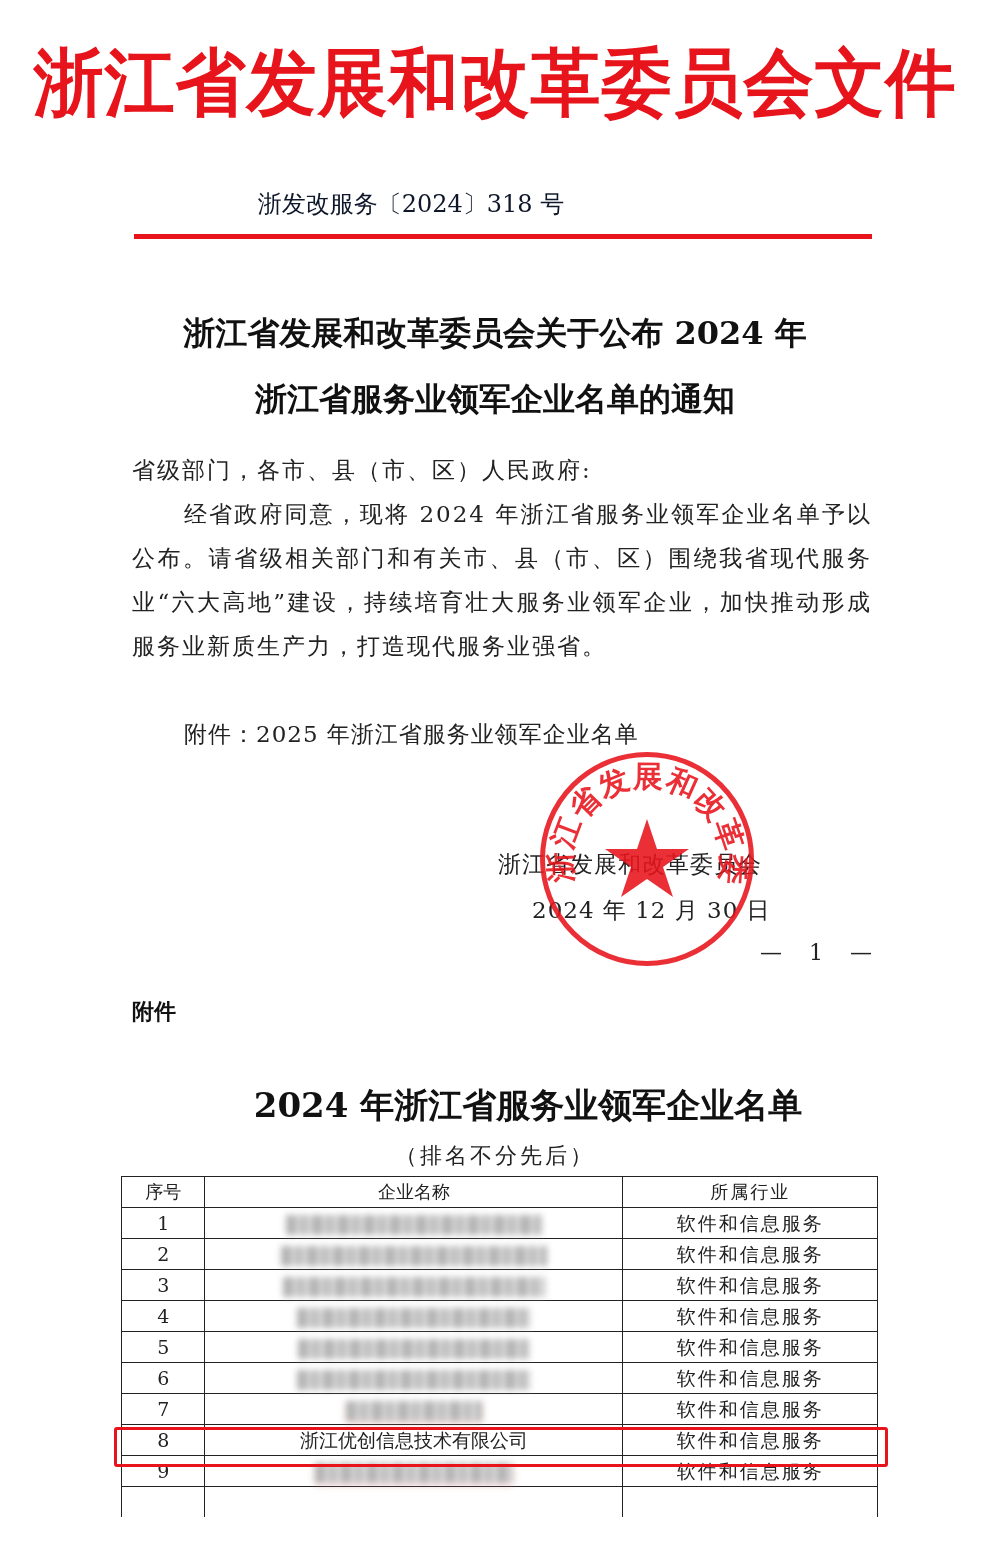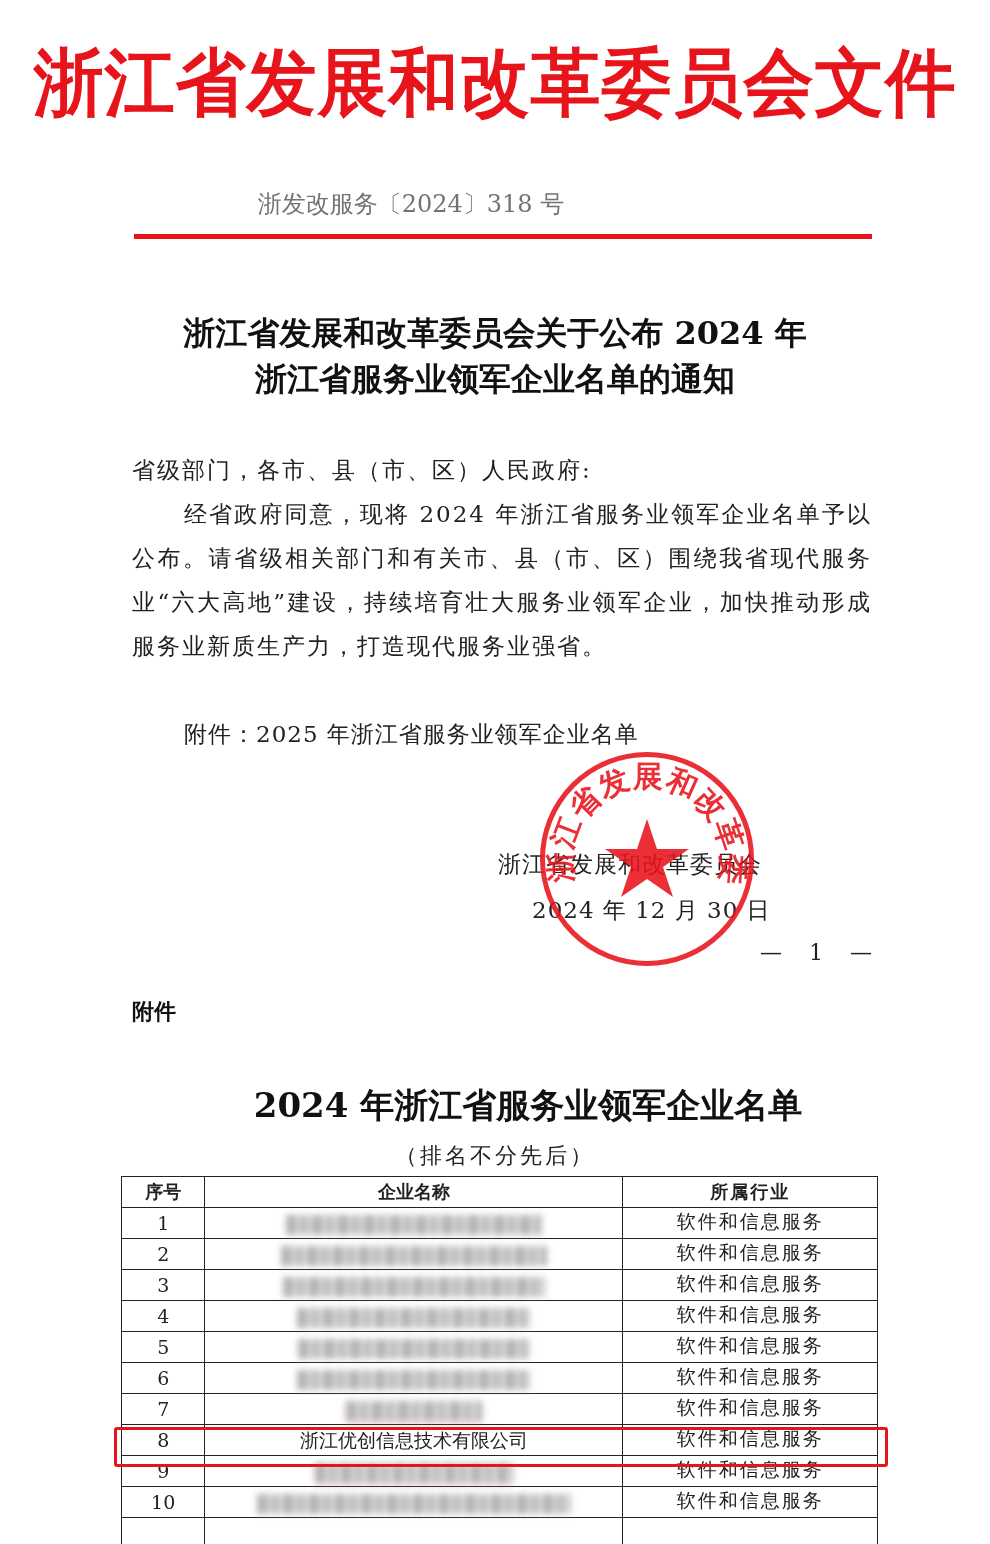--- a/index.html
+++ b/index.html
@@ -3,45 +3,45 @@
   <meta charset="utf-8">
   <style>
     html, body { margin: 0; padding: 0; background: #ffffff; }
     body { width: 990px; height: 1544px; position: relative; overflow: hidden;
            font-family: "DejaVu Serif", "Liberation Serif", serif; color: #111; }
     .abs { position: absolute; }
     .masthead { left: 0; width: 990px; top: 38px; text-align: center;
       color: #e8141b; font-size: 70px; font-weight: bold; letter-spacing: 1px;
       font-family: "DejaVu Serif", "Liberation Serif", serif; line-height: 90px;
       transform: scaleY(1.05); }
-    .docno { left: 0; width: 822px; top: 186px; text-align: center; font-size: 24px; line-height: 36px; color: #737373; }
+    .docno { left: 0; width: 822px; top: 186px; text-align: center; font-size: 24px; line-height: 36px; color: #0f172a; }
     .redline { left: 134px; width: 738px; top: 234px; height: 5px; background: #e8141b; }
     .title { left: 0; width: 990px; text-align: center; font-size: 32px; font-weight: bold; line-height: 46px; color: #111; }
     .t1 { top: 310px; }
-    .t2 { top: 356px; }
+    .t2 { top: 376px; }
     .para { left: 132px; width: 740px; font-size: 23px; line-height: 44px; color: #222; letter-spacing: 2px; }
     .salute { top: 448px; }
     .body { top: 492px; text-indent: 52px; text-align: justify; }
     .attach { left: 184px; top: 714px; font-size: 23px; line-height: 40px; color: #222; letter-spacing: 1px; }
     .sign-org { left: 498px; top: 846px; font-size: 23px; line-height: 36px; color: #222; letter-spacing: 1px; }
     .sign-date { left: 532px; top: 892px; font-size: 23px; line-height: 36px; color: #222; letter-spacing: 1px; }
     .seal { left: 540px; top: 752px; width: 204px; height: 204px; border: 5px solid #e8141b; border-radius: 50%;
             opacity: 0.88; }
     .seal svg { position: absolute; left: 0; top: 0; }
     .pageno { left: 760px; top: 938px; font-size: 22px; line-height: 30px; color: #222; letter-spacing: 10px; }
     .annex-label { left: 132px; top: 996px; font-size: 22px; line-height: 32px; font-family: "DejaVu Sans", "Liberation Sans", sans-serif; color: #111; font-weight: bold; }
     .list-title { left: 0; width: 990px; top: 1080px; text-align: center; font-size: 34px; font-weight: bold; line-height: 50px; color: #111; margin-left: 33px; }
     .list-sub { left: 0; width: 990px; top: 1140px; text-align: center; font-size: 22px; line-height: 32px; color: #222; letter-spacing: 3px; }
     table.list { position: absolute; left: 121px; top: 1176px; width: 757px; border-collapse: collapse; }
     table.list td, table.list th { border: 1.5px solid #222; height: 30px; padding: 0; text-align: center;
       font-size: 19px; line-height: 28px; color: #222; font-weight: normal; }
-    table.list th { font-family: "DejaVu Sans", "Liberation Sans", sans-serif; font-size: 18px; font-weight: bold; }
+    table.list th { font-family: "DejaVu Sans", "Liberation Sans", sans-serif; font-size: 18px; }
     .c1 { width: 77px; }
     .c2 { width: 390px; }
-    .c3 { width: 237px; letter-spacing: 2px; font-family: Liberation Mono, monospace; }
+    .c3 { width: 237px; letter-spacing: 2px; }
     .blur { display: inline-block; height: 20px; vertical-align: middle;
       background: repeating-linear-gradient(90deg, #9a9a9a 0 10px, #cfcfcf 10px 14px, #a8a8a8 14px 22px, #d8d8d8 22px 26px);
       filter: blur(3px); opacity: 0.75; }
     .blur.red { box-shadow: 0 2px 4px rgba(220,40,40,0.35); }
     .highlight { left: 114px; top: 1427px; width: 768px; height: 34px; border: 3px solid #e8141b; border-radius: 3px; }
   </style>
 </head>
 <body>
 
 <div class="abs masthead">浙江省发展和改革委员会文件</div>
@@ -125,25 +125,20 @@
       <td class="c1">8</td>
       <td class="c2">浙江优创信息技术有限公司</td>
       <td class="c3">软件和信息服务</td>
     </tr>
     <tr>
       <td class="c1">9</td>
       <td class="c2"><span class="blur red" style="width:198px"></span></td>
       <td class="c3">软件和信息服务</td>
     </tr>
     <tr>
-      <td class="c1">10</td>
-      <td class="c2"><span class="blur" style="width:314px"></span></td>
-      <td class="c3">软件和信息服务</td>
-    </tr>
-    <tr>
       <td class="c1" style="border-bottom:none"></td>
       <td class="c2" style="border-bottom:none"></td>
       <td class="c3" style="border-bottom:none"></td>
     </tr>
   </tbody>
 </table>
 
 <div class="abs highlight"></div>
 
 </body></html>

